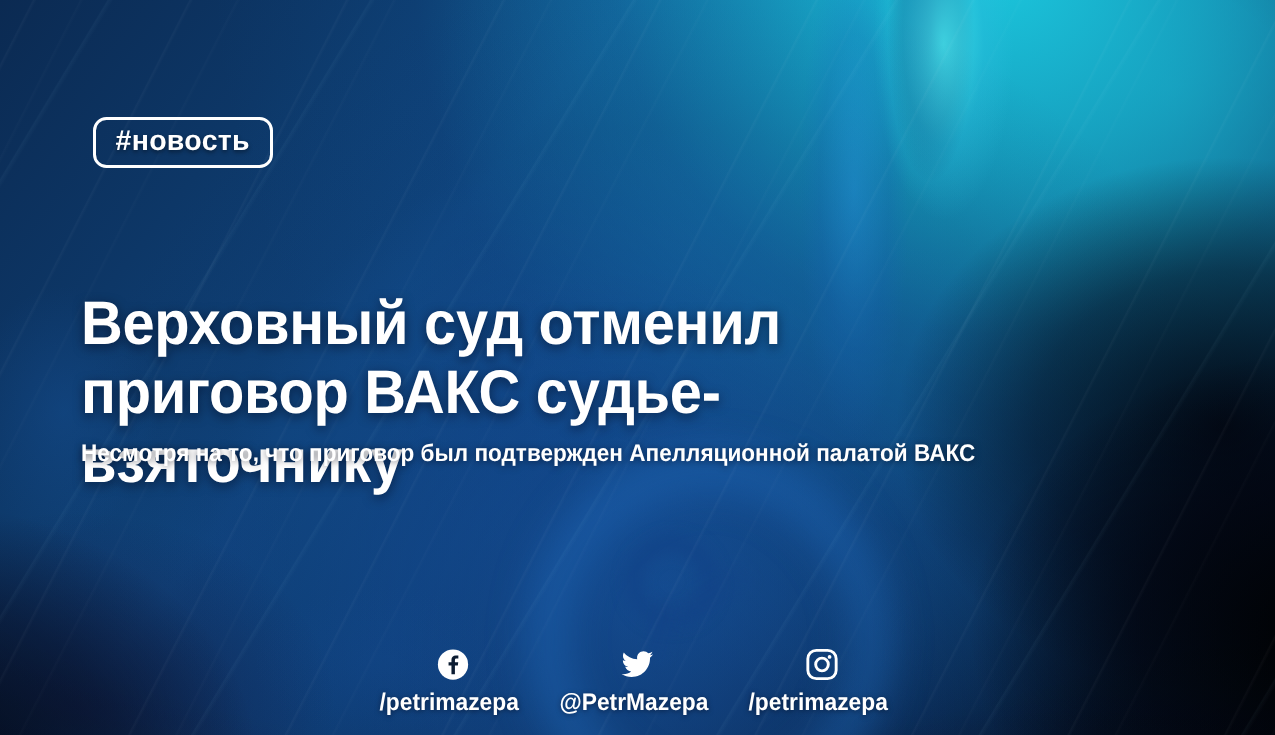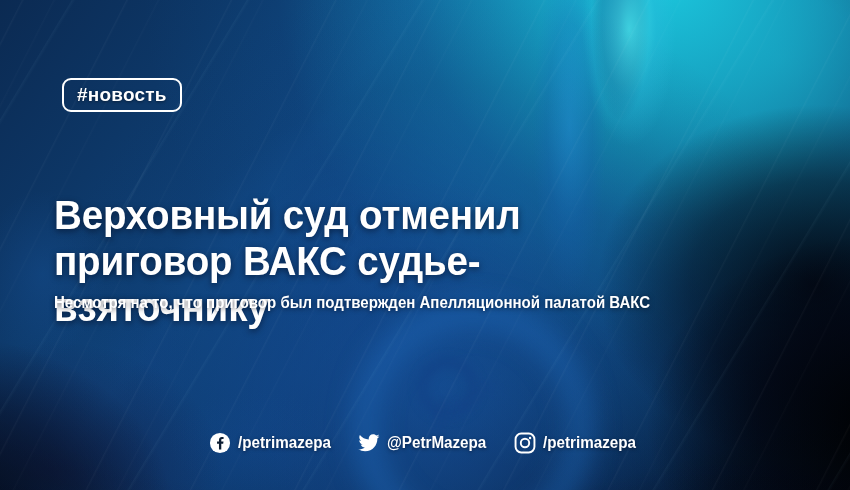--- a/index.html
+++ b/index.html
@@ -220,20 +220,21 @@
     top: 432px;
     display: flex;
     justify-content: center;
     align-items: center;
     gap: 22px;
   }
   .social-item {
     display: flex;
     align-items: center;
     gap: 7px;
+    flex-direction: column;
   }
   .social-icon {
     width: 22px;
     height: 22px;
     display: block;
     flex: 0 0 auto;
   }
   .social-label {
     color: #ffffff;
     font-family: "Liberation Sans Narrow", "Liberation Sans", sans-serif;

